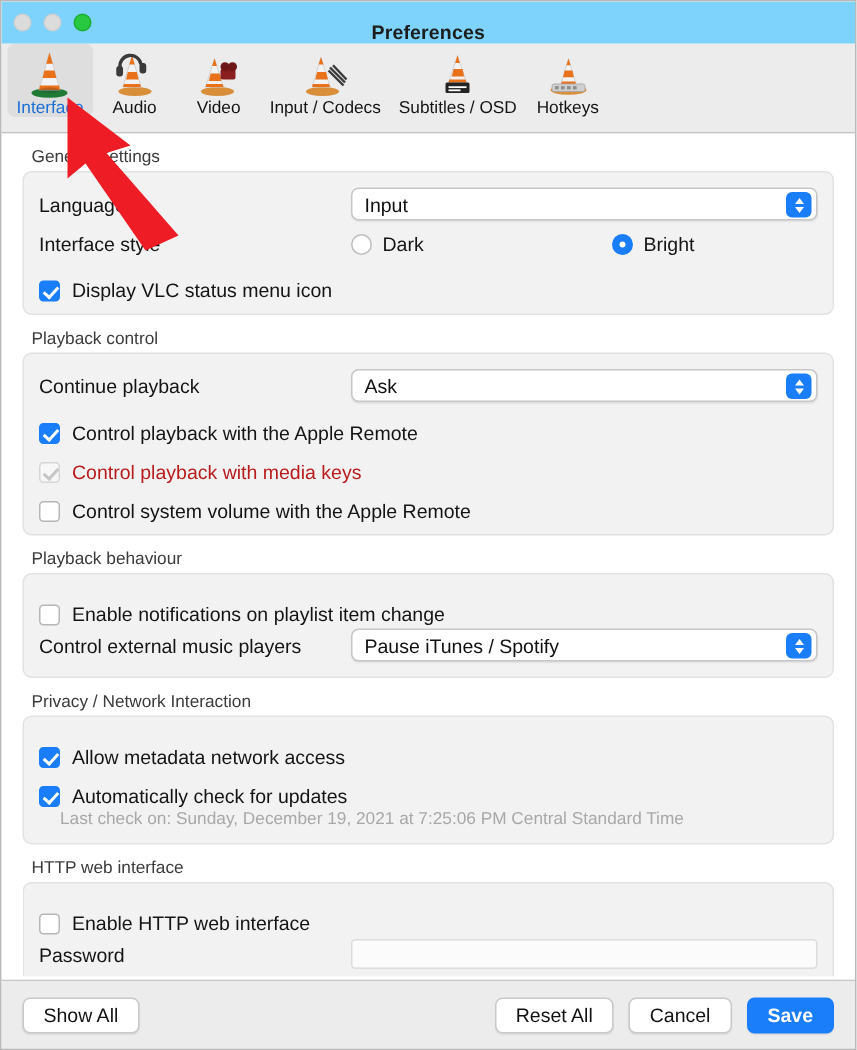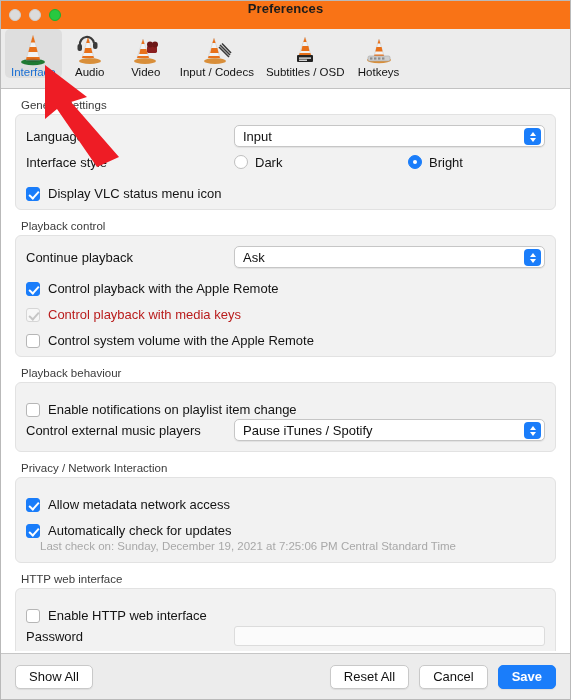--- a/index.html
+++ b/index.html
@@ -23,24 +23,24 @@
     background: #ffffff;
     display: flex;
     flex-direction: column;
     overflow: hidden;
   }
 
   
   .titlebar {
     position: relative;
     height: 28px;
-    background: #f97316;
+    background: #7dd3fc;
     flex: none;
     display: flex;
-    align-items: flex-start;
+    align-items: flex-end;
   }
   .traffic {
     position: absolute;
     left: 8px;
     top: 8px;
     display: flex;
     gap: 8px;
   }
   .light {
     width: 12px;
@@ -225,21 +225,21 @@
     font-size: 13px;
     color: #141414;
   }
   .cb-label.dis {
     color: #b91c1c;
   }
 
   
   .radio-wrap {
     display: flex;
-    align-items: flex-start;
+    align-items: flex-end;
     margin-right: 8px;
   }
   .radio {
     width: 14px;
     height: 14px;
     border-radius: 50%;
     box-sizing: border-box;
     margin-right: 7px;
     flex: none;
     position: relative;

